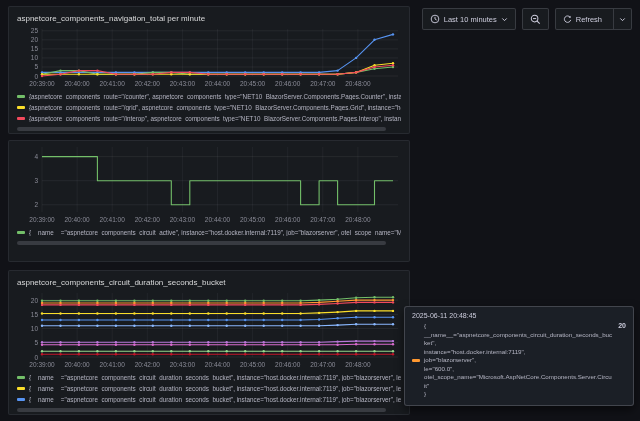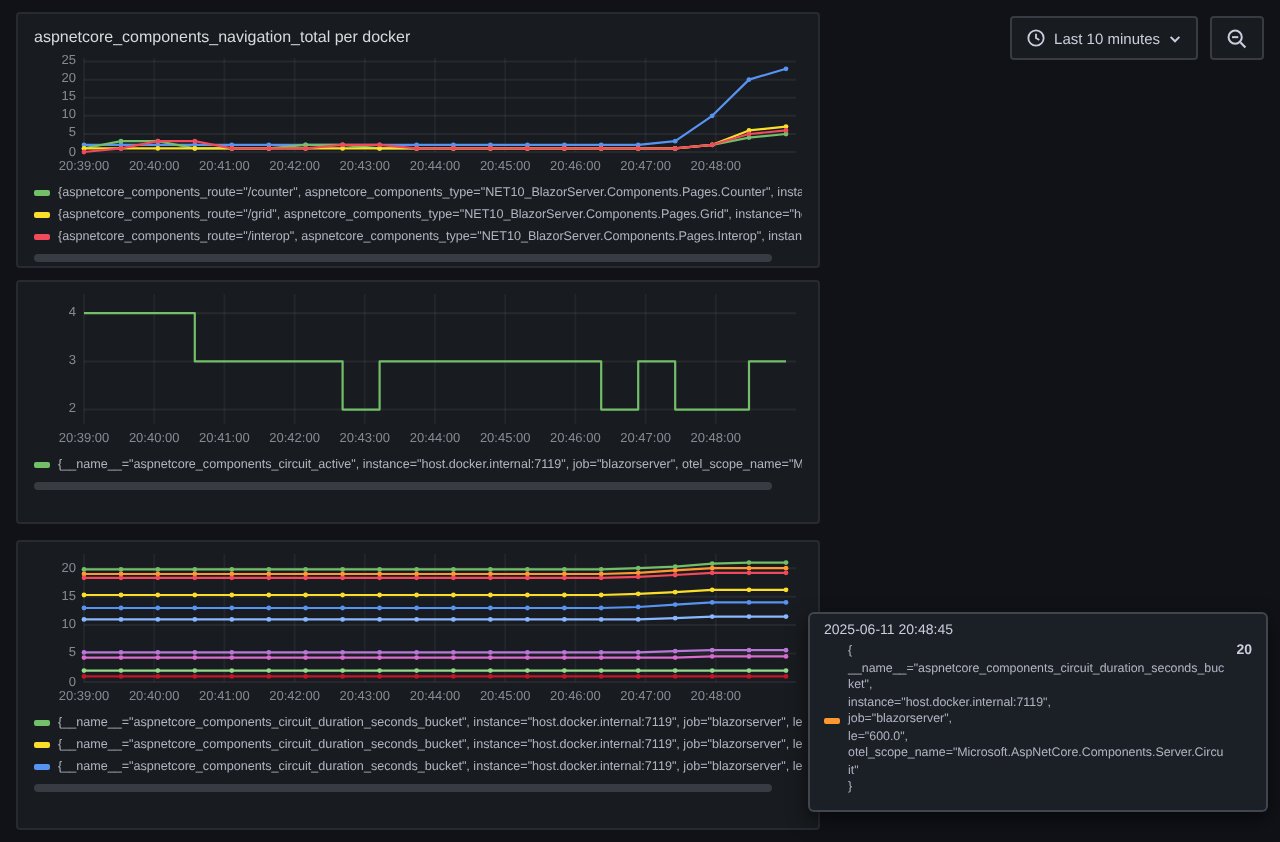--- a/index.html
+++ b/index.html
@@ -76,24 +76,42 @@
   </div>
   <div class="tbtn">
     <span class="ic">
       <svg width="11" height="11" viewBox="0 0 12 12">
           <circle cx="5" cy="5" r="3.6" fill="none" stroke="#ccccdc" stroke-width="1.1"></circle>
           <path d="M3.3 5 H6.7" stroke="#ccccdc" stroke-width="1.1"></path>
           <path d="M7.8 7.8 L10.6 10.6" stroke="#ccccdc" stroke-width="1.2"></path>
         </svg>
     </span>
   </div>
+  <div class="tbtn split">
+    <span class="seg">
+      <span class="ic">
+        <svg width="9" height="9" viewBox="0 0 12 12">
+            <path d="M9.6 3 A4.3 4.3 0 1 0 10.3 6.6" fill="none" stroke="#ccccdc" stroke-width="1.2"></path>
+            <path d="M10.2 0.9 L10.2 3.6 L7.5 3.6 Z" fill="#ccccdc"></path>
+          </svg>
+      </span>
+      <span>Refresh</span>
+    </span>
+    <span class="seg caret-seg">
+      <span class="ic">
+        <svg width="7" height="7" viewBox="0 0 8 8">
+            <path d="M1.5 2.8 L4 5.3 L6.5 2.8" fill="none" stroke="#ccccdc" stroke-width="1.1"></path>
+          </svg>
+      </span>
+    </span>
+  </div>
 </div>
 
 <div class="panel" id="panel-nav">
-  <div class="panel-title">aspnetcore_components_navigation_total per docker</div>
+  <div class="panel-title">aspnetcore_components_navigation_total per minute</div>
   <div class="chart c1"><svg width="384" height="53">
         <line x1="25" y1="49" x2="381" y2="49" stroke="rgba(204,204,220,0.08)"></line>
         <line x1="25" y1="39.96153846153846" x2="381" y2="39.96153846153846" stroke="rgba(204,204,220,0.08)"></line>
         <line x1="25" y1="30.923076923076923" x2="381" y2="30.923076923076923" stroke="rgba(204,204,220,0.08)"></line>
         <line x1="25" y1="21.884615384615387" x2="381" y2="21.884615384615387" stroke="rgba(204,204,220,0.08)"></line>
         <line x1="25" y1="12.846153846153845" x2="381" y2="12.846153846153845" stroke="rgba(204,204,220,0.08)"></line>
         <line x1="25" y1="3.8076923076923066" x2="381" y2="3.8076923076923066" stroke="rgba(204,204,220,0.08)"></line>
         <line x1="25" y1="2" x2="25" y2="49" stroke="rgba(204,204,220,0.06)"></line>
         <line x1="60.1" y1="2" x2="60.1" y2="49" stroke="rgba(204,204,220,0.06)"></line>
         <line x1="95.2" y1="2" x2="95.2" y2="49" stroke="rgba(204,204,220,0.06)"></line>
@@ -226,20 +244,21 @@
   <div class="legend">
     <div class="legend-item">
       <span class="legend-marker" style="background: rgb(115, 191, 105);"></span>
       <span class="legend-label">{__name__="aspnetcore_components_circuit_active", instance="host.docker.internal:7119", job="blazorserver", otel_scope_name="Microsoft.AspNetCore.Components.Server.Circuit"}</span>
     </div>
   </div>
   <div class="hscroll"></div>
 </div>
 
 <div class="panel" id="panel-bucket">
+  <div class="panel-title">aspnetcore_components_circuit_duration_seconds_bucket</div>
   <div class="chart c3"><svg width="384" height="70">
         <line x1="25" y1="66" x2="381" y2="66" stroke="rgba(204,204,220,0.08)"></line>
         <line x1="25" y1="51.77777777777778" x2="381" y2="51.77777777777778" stroke="rgba(204,204,220,0.08)"></line>
         <line x1="25" y1="37.55555555555556" x2="381" y2="37.55555555555556" stroke="rgba(204,204,220,0.08)"></line>
         <line x1="25" y1="23.333333333333336" x2="381" y2="23.333333333333336" stroke="rgba(204,204,220,0.08)"></line>
         <line x1="25" y1="9.111111111111114" x2="381" y2="9.111111111111114" stroke="rgba(204,204,220,0.08)"></line>
         <line x1="25" y1="2" x2="25" y2="66" stroke="rgba(204,204,220,0.06)"></line>
         <line x1="60.1" y1="2" x2="60.1" y2="66" stroke="rgba(204,204,220,0.06)"></line>
         <line x1="95.2" y1="2" x2="95.2" y2="66" stroke="rgba(204,204,220,0.06)"></line>
         <line x1="130.3" y1="2" x2="130.3" y2="66" stroke="rgba(204,204,220,0.06)"></line>

